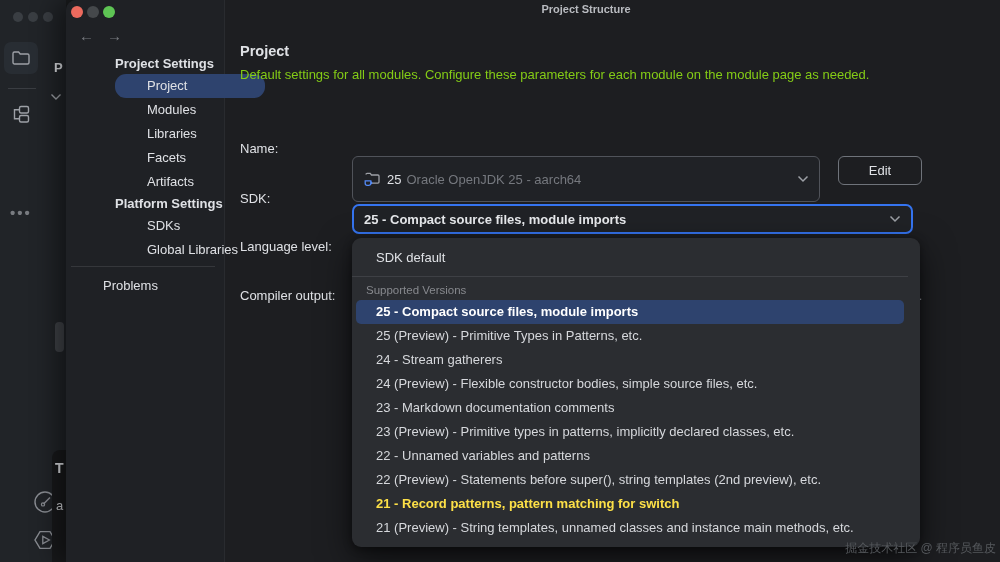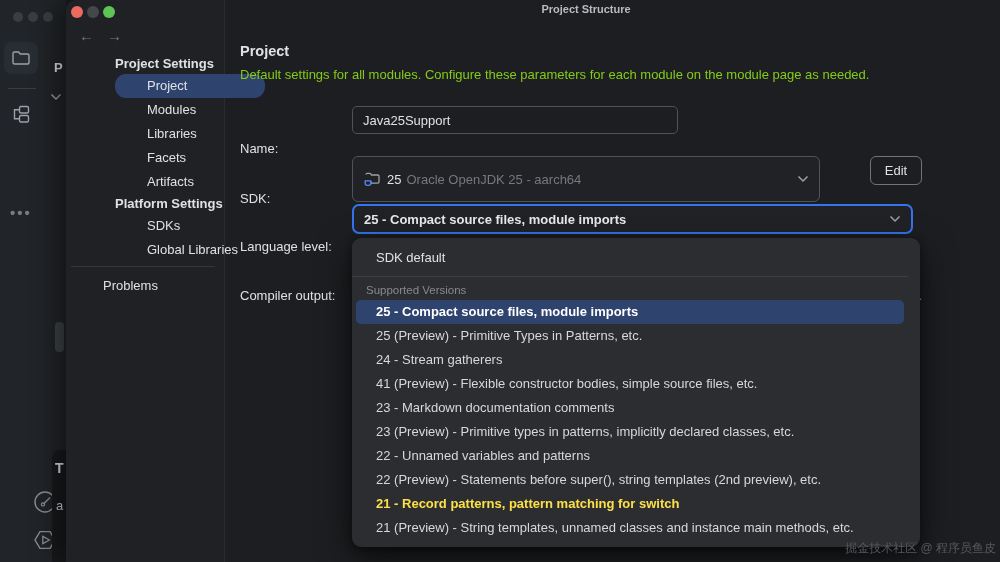--- a/index.html
+++ b/index.html
@@ -45,23 +45,23 @@
   .f-label { position:absolute; font-size:13px; color:#dfe1e5;margin-top:28px; }
   .name-input { position:absolute; left:286px; top:106px; width:326px; height:28px;
                 background:#1d1e21; border:1px solid #50535a; border-radius:5px;
                 color:#dfe1e5; font-size:13px; font-family:inherit; padding:0 10px; outline:none; }
   .combo { position:absolute; background:#202226; border:1px solid #50535a; border-radius:6px;
            display:flex; align-items:center; font-size:13px; cursor:default; }
   .combo-sdk { left:286px; top:156px; width:468px; height:46px; padding:0 10px; }
   .combo-sdk .ver { color:#dfe1e5; margin:0 5px 0 6px; }
   .combo-sdk .det { color:#75787e; }
   .combo .chev { margin-left:auto; display:flex; }
-  .edit-btn { position:absolute; left:772px; top:156px; width:52px; height:29px;
+  .edit-btn { position:absolute; left:772px; top:156px; width:84px; height:29px;
               background:transparent; border:1px solid #6f737a; border-radius:6px;
-              color:#dfe1e5; font-size:13px; font-family:inherit; cursor:default;margin-left:32px; }
+              color:#dfe1e5; font-size:13px; font-family:inherit; cursor:default; }
   .combo-lang { left:286px; top:204px; width:561px; height:30px; padding:0 10px;
                 border:2px solid #3574f0; border-radius:7px; background:#202226; }
   .combo-lang .val { font-weight:bold; color:#e8eaed; }
   .clip-frag { position:absolute; left:839px; top:288px; font-size:13px; color:#9a9ea6; }
   
   .popup { position:absolute; left:286px; top:238px; width:568px; background:#2b2d31;
            border-radius:9px; box-shadow:0 12px 34px rgba(0,0,0,.6), 0 2px 8px rgba(0,0,0,.4);
            padding:6px 12px 7px 0; }
   .dd-default { height:27px; line-height:27px; padding-left:24px; font-size:13px; color:#dfe1e5; }
   .dd-group { border-top:1px solid #3e4045; margin-top:5px; padding:7px 0 4px 14px;
@@ -139,21 +139,20 @@
       <div class="sb-item">SDKs</div>
       <div class="sb-item">Global Libraries</div>
     </div>
   <div class="sb-divider"></div>
   <div class="sb-problems">Problems</div>
 
   <div class="h-project">Project</div>
   <div class="desc">Default settings for all modules. Configure these parameters for each module on the module page as needed.</div>
 
   <span class="f-label" style="left:174px; top:113px">Name:</span>
-  <input class="name-input" value="Java25Support" style="">
 
   <span class="f-label" style="left:174px; top:163px">SDK:</span>
   <div class="combo combo-sdk">
     <svg width="18" height="17" viewBox="0 0 18 17">
       <path d="M3 3.5 C3 2.9 3.5 2.4 4.1 2.4 H7.2 L8.5 4 H14.9 C15.5 4 16 4.5 16 5.1 V11 C16 11.6 15.5 12.1 14.9 12.1 H8" fill="none" stroke="#9da0a6" stroke-width="1.3"></path>
       <path d="M2.2 9.8 H7.8 V12.6 C7.8 13.6 7 14.4 6 14.4 H4 C3 14.4 2.2 13.6 2.2 12.6 Z" fill="none" stroke="#548af7" stroke-width="1.3"></path>
       <path d="M7.8 10.8 C9 10.8 9 12.8 7.8 13" fill="none" stroke="#548af7" stroke-width="1.2"></path>
     </svg>
     <span class="ver">25</span>
     <span class="det">Oracle OpenJDK 25 - aarch64</span>
@@ -178,21 +177,21 @@
   <span class="f-label" style="left:174px; top:260px">Compiler output:</span>
   <span class="clip-frag">es.</span>
 
   <div class="popup">
     <div class="dd-default">SDK default</div>
     <div class="dd-group">Supported Versions</div>
     <div>
         <div class="dd-item selected bold">25 - Compact source files, module imports</div>
         <div class="dd-item">25 (Preview) - Primitive Types in Patterns, etc.</div>
         <div class="dd-item">24 - Stream gatherers</div>
-        <div class="dd-item">41 (Preview) - Flexible constructor bodies, simple source files, etc.</div>
+        <div class="dd-item">24 (Preview) - Flexible constructor bodies, simple source files, etc.</div>
         <div class="dd-item">23 - Markdown documentation comments</div>
         <div class="dd-item">23 (Preview) - Primitive types in patterns, implicitly declared classes, etc.</div>
         <div class="dd-item">22 - Unnamed variables and patterns</div>
         <div class="dd-item">22 (Preview) - Statements before super(), string templates (2nd preview), etc.</div>
         <div class="dd-item bold">21 - Record patterns, pattern matching for switch</div>
         <div class="dd-item">21 (Preview) - String templates, unnamed classes and instance main methods, etc.</div>
       </div>
   </div>
 
   <div class="watermark">掘金技术社区 @ 程序员鱼皮</div>

